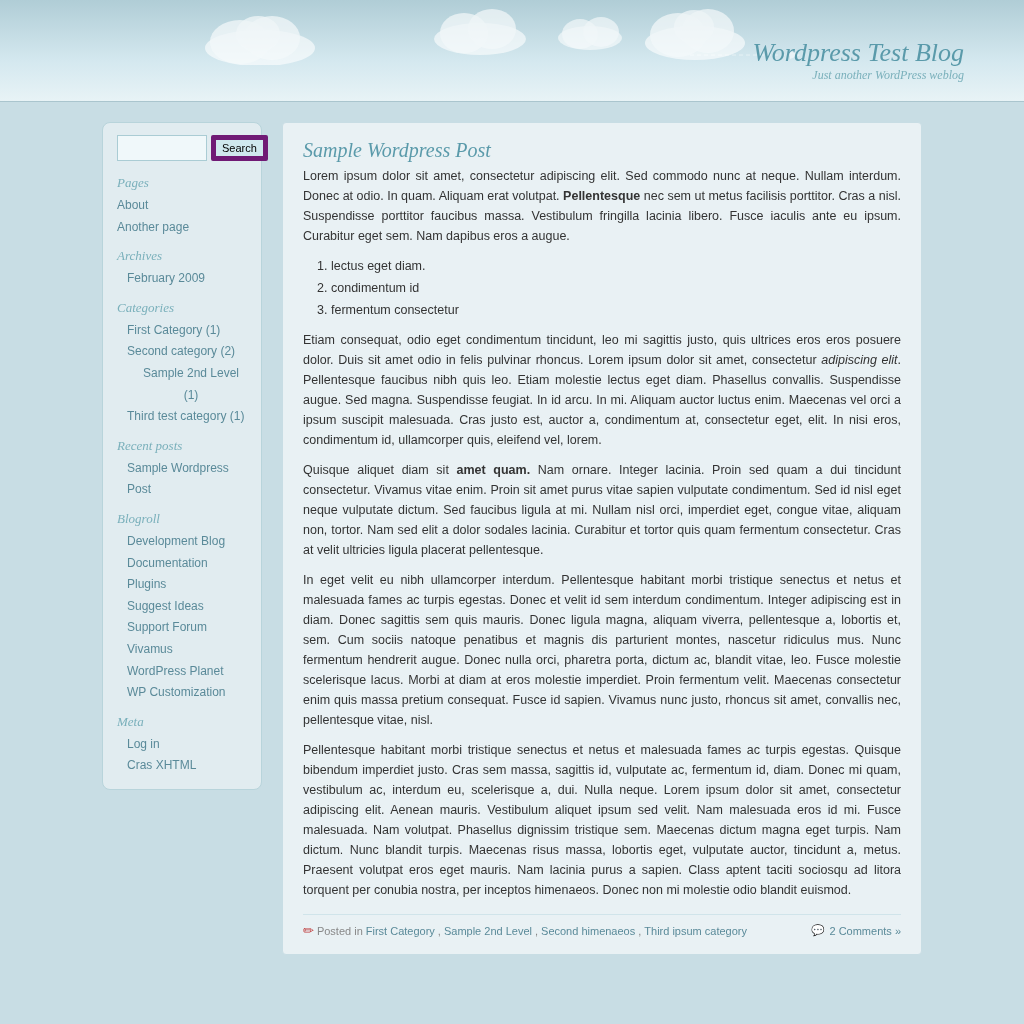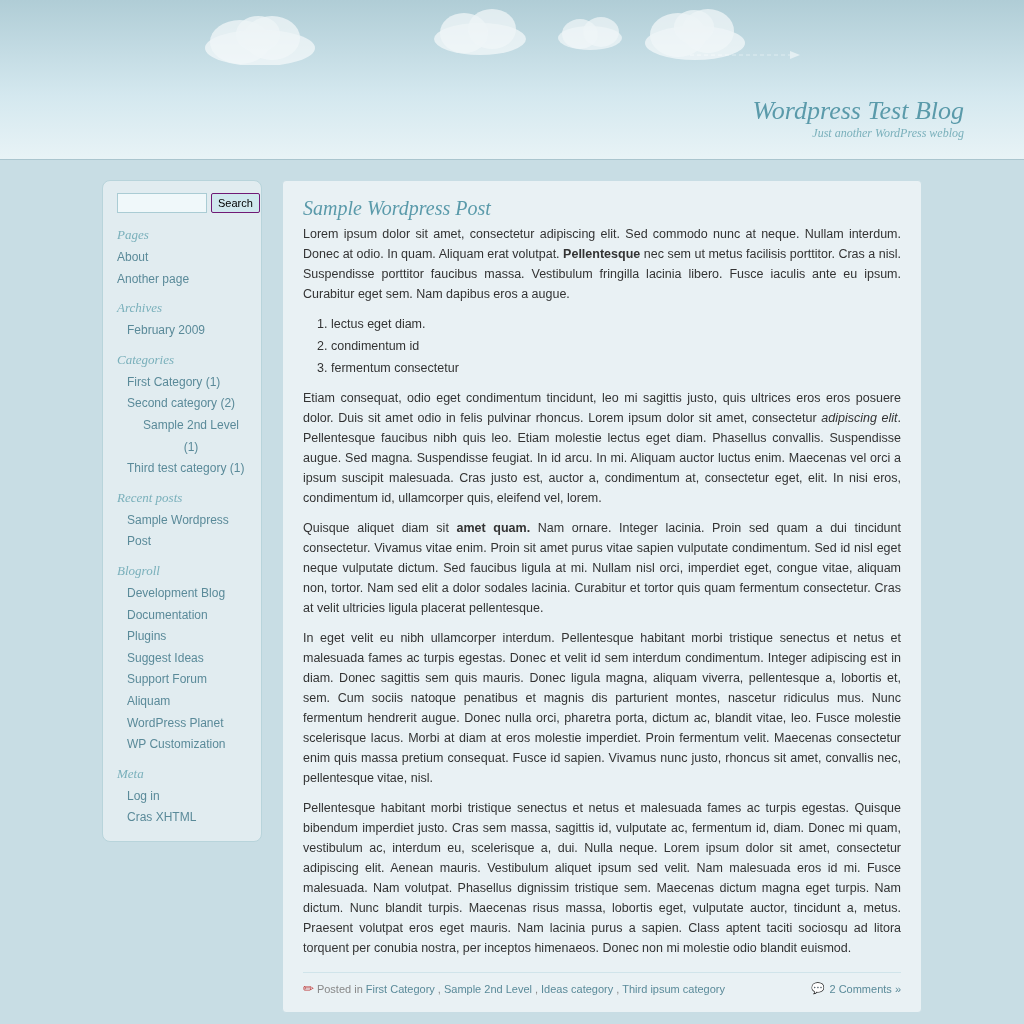--- a/index.html
+++ b/index.html
@@ -6,21 +6,21 @@
     body {
       font-family: Georgia, serif;
       font-size: 13px;
       background: #c8dde4;
       color: #444;
     }
 
     
     #header {
       background: linear-gradient(180deg, #b0cdd6 0%, #d4e8ef 60%, #e8f3f6 100%);
-      height: 160px;
+      height: 102px;
       position: relative;
       overflow: hidden;
       border-bottom: 1px solid #aac5ce;
       padding-left: 35px;
     }
     #header .clouds {
       position: absolute;
       top: 0; left: 0; right: 0; bottom: 0;
     }
     #site-title-area {
@@ -69,21 +69,21 @@
     .sidebar-search input {
       width: 90px;
       padding: 2px 4px;
       border: 1px solid #aaccd4;
       background: #f0f8fa;
       font-size: 12px;
     }
     .sidebar-search button {
       padding: 2px 6px;
       background: #d0e8ee;
-      border: 1px solid #701a75;
+      border: 5px solid #701a75;
       font-size: 11px;
       cursor: pointer;
       border-radius: 2px;
     }
     .sidebar-section-title {
       color: #7ab0bb;
       font-size: 13px;
       font-style: italic;
       margin-bottom: 4px;
       margin-top: 10px;
@@ -249,21 +249,21 @@
 
     <div class="sidebar-section-title">Recent posts</div>
     <a class="sidebar-link indent" href="#">Sample Wordpress Post</a>
 
     <div class="sidebar-section-title">Blogroll</div>
     <a class="sidebar-link indent" href="#">Development Blog</a>
     <a class="sidebar-link indent" href="#">Documentation</a>
     <a class="sidebar-link indent" href="#">Plugins</a>
     <a class="sidebar-link indent" href="#">Suggest Ideas</a>
     <a class="sidebar-link indent" href="#">Support Forum</a>
-    <a class="sidebar-link indent" href="#">Aliquam</a>
+    <a class="sidebar-link indent" href="#">Vivamus</a>
     <a class="sidebar-link indent" href="#">WordPress Planet</a>
     <a class="sidebar-link indent" href="#">WP Customization</a>
 
     <div class="sidebar-section-title">Meta</div>
     <a class="sidebar-link indent" href="#">Log in</a>
     <a class="sidebar-link indent" href="#">Cras XHTML</a>
   </div>
 
   <div id="main">
     <div class="post">
@@ -283,21 +283,21 @@
         <p>Pellentesque habitant morbi tristique senectus et netus et malesuada fames ac turpis egestas. Quisque bibendum imperdiet justo. Cras sem massa, sagittis id, vulputate ac, fermentum id, diam. Donec mi quam, vestibulum ac, interdum eu, scelerisque a, dui. Nulla neque. Lorem ipsum dolor sit amet, consectetur adipiscing elit. Aenean mauris. Vestibulum aliquet ipsum sed velit. Nam malesuada eros id mi. Fusce malesuada. Nam volutpat. Phasellus dignissim tristique sem. Maecenas dictum magna eget turpis. Nam dictum. Nunc blandit turpis. Maecenas risus massa, lobortis eget, vulputate auctor, tincidunt a, metus. Praesent volutpat eros eget mauris. Nam lacinia purus a sapien. Class aptent taciti sociosqu ad litora torquent per conubia nostra, per inceptos himenaeos. Donec non mi molestie odio blandit euismod.</p>
       </div>
       <div class="post-footer">
         <div class="post-footer-categories">
           <span class="pencil-icon">✏</span>
           <span>Posted in</span>
           <a href="#">First Category</a>
             <span>,</span>
           <a href="#">Sample 2nd Level</a>
             <span>,</span>
-          <a href="#">Ideas category</a>
+          <a href="#">Second himenaeos</a>
             <span>,</span>
           <a href="#">Third ipsum category</a>
         </div>
         <a href="#" class="comments-link">
           <span class="comment-icon">💬</span>
           <span>2 Comments »</span>
         </a>
       </div>
     </div>
   </div>

